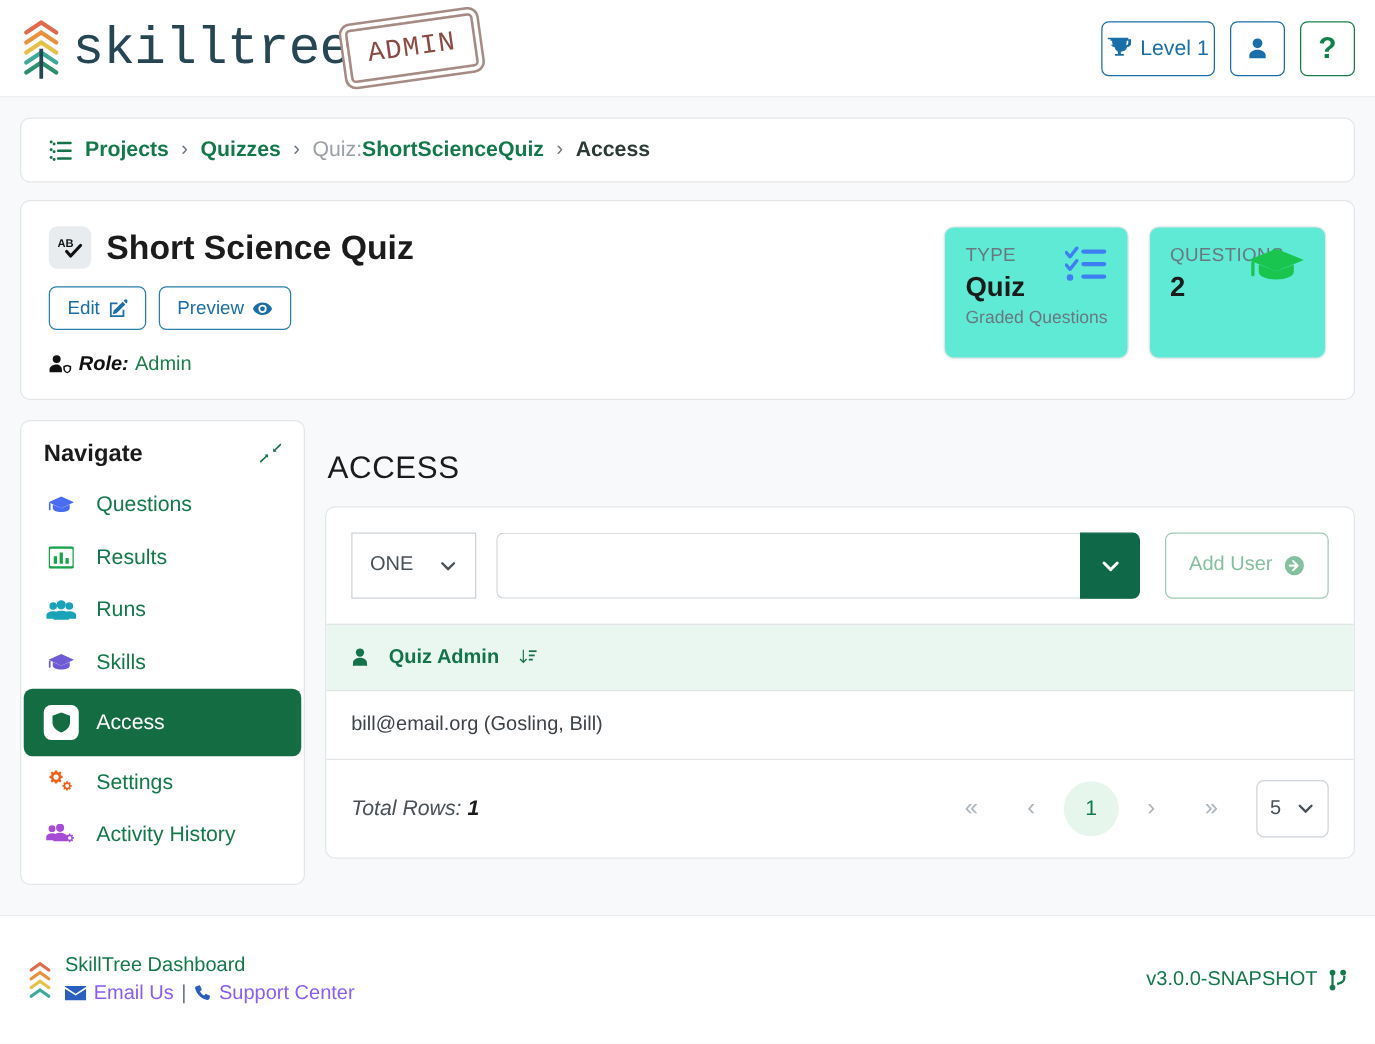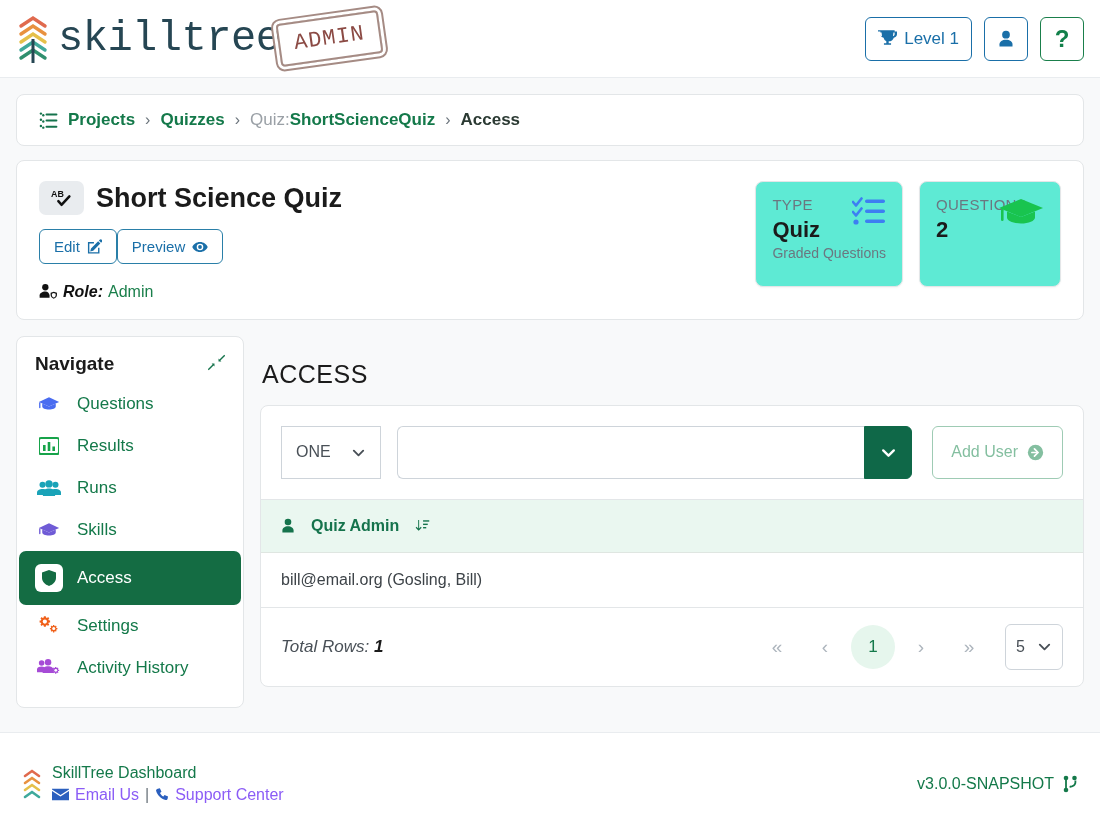--- a/index.html
+++ b/index.html
@@ -53,21 +53,21 @@
   }
   .btn-outline-blue {
     border: 1px solid #1a6fa8;
     color: #1a6fa8;
     background: #fff;
     border-radius: 6px;
     height: 44px;
     display: flex;
     align-items: center;
     gap: 7px;
-    padding: 0 12px;
+    padding: 0 4px;
     font-size: 17px;
     cursor: pointer;
   }
   .btn-icon-sq {
     width: 44px; height: 44px;
     border-radius: 6px;
     background: #fff;
     display:flex; align-items:center; justify-content:center;
     cursor: pointer;
   }
@@ -98,27 +98,27 @@
 
   
   .title-card {
     display:flex; align-items:flex-start;
     padding: 20px 22px 18px 22px;
     margin-bottom: 16px;
   }
   .title-left { flex:1; }
   .title-row { display:flex; align-items:center; gap:12px; }
   .title-badge {
-    width:45px; height:34px;
+    width:34px; height:34px;
     background:#e9ecef;
     border-radius:7px;
     display:flex; align-items:center; justify-content:center;
   }
   .page-title { font-size:27px; font-weight:bold; color:#1b1b1b; }
-  .title-btns { display:flex; margin-top:14px; }
+  .title-btns { display:flex; gap:10px; margin-top:14px; }
   .btn-sm-outline {
     border:1px solid #2a7fa8;
     color:#1a6fa8;
     background:#fff;
     border-radius:6px;
     padding:8px 14px;
     font-size:15px;
     display:flex; align-items:center; gap:7px;
     cursor:pointer;
   }

